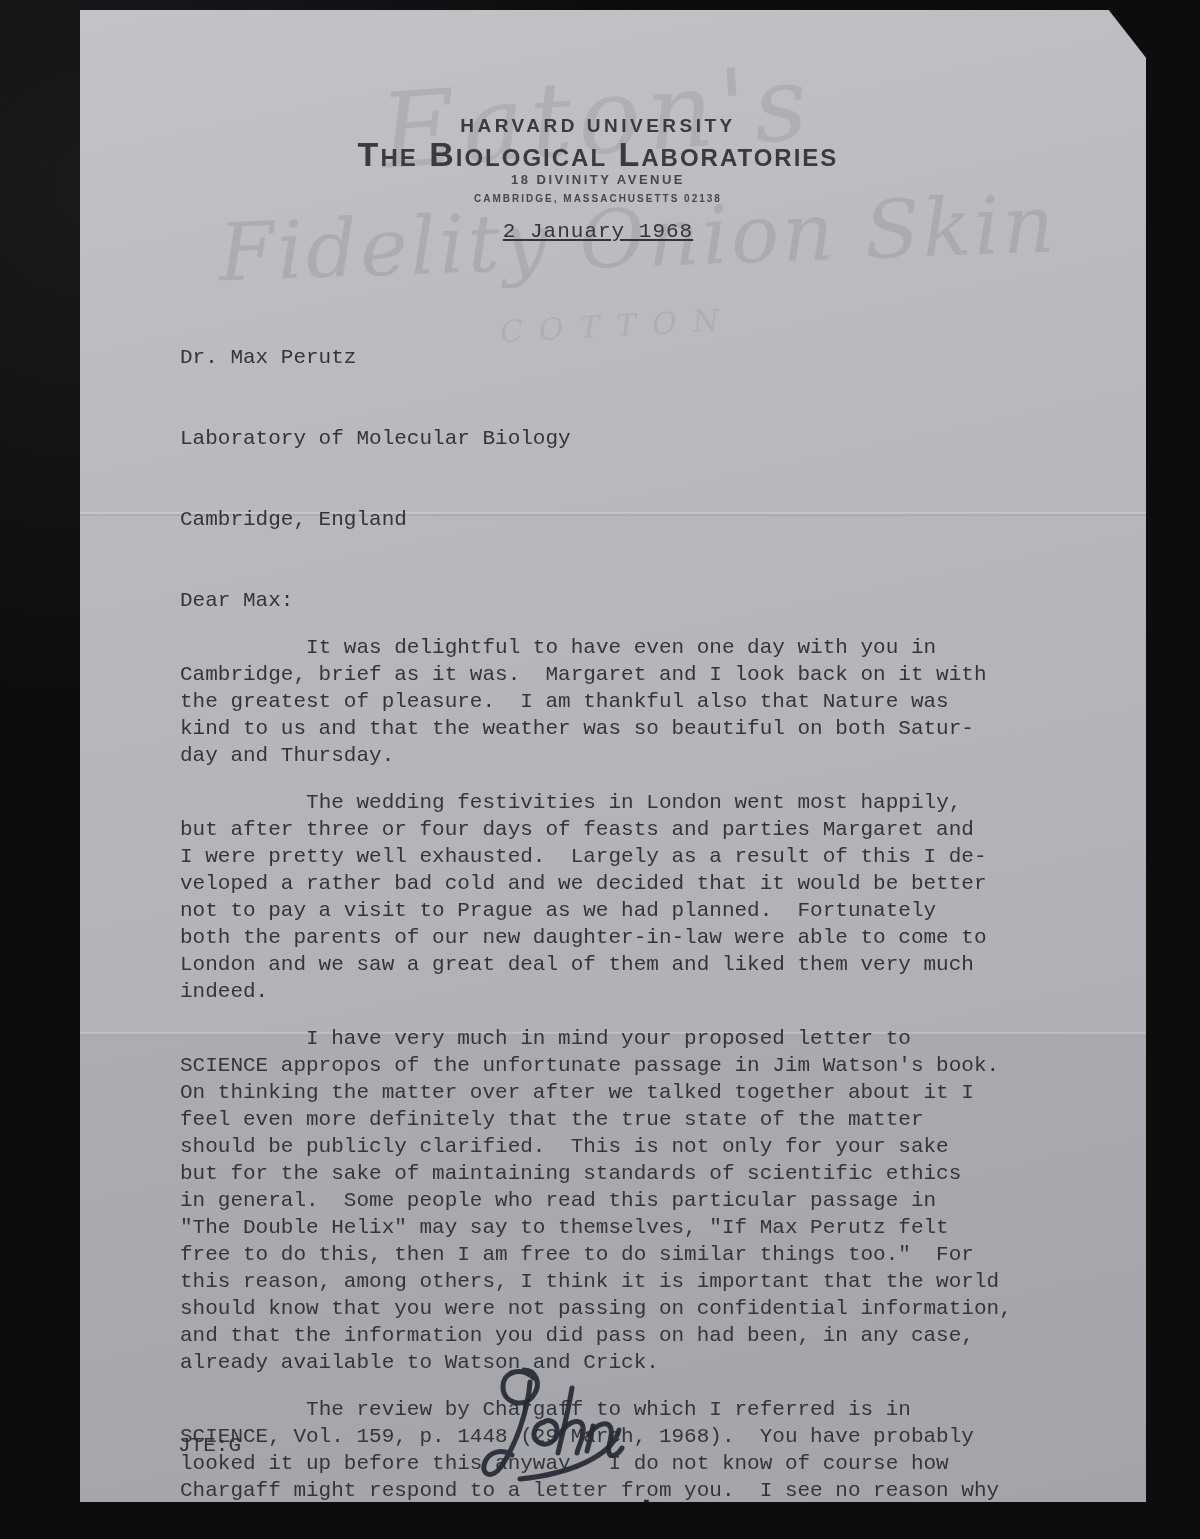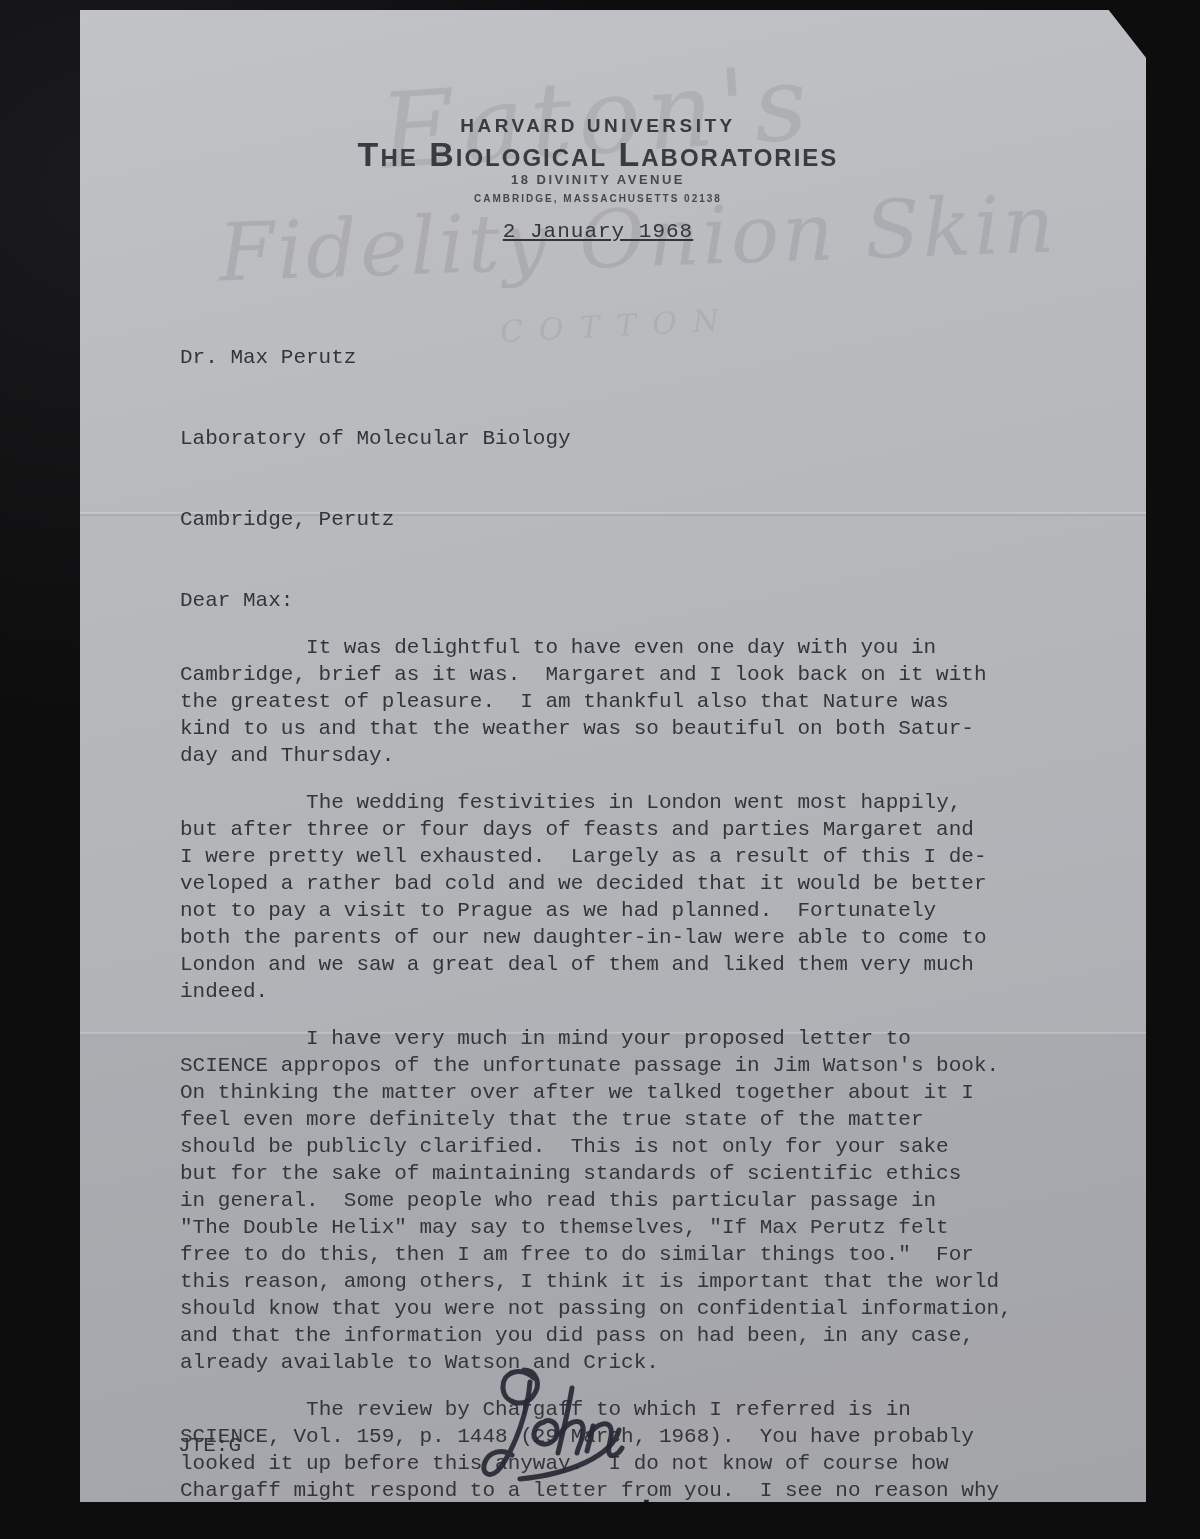--- a/index.html
+++ b/index.html
@@ -100,21 +100,21 @@
         <div class="lh-university">HARVARD UNIVERSITY</div>
         <div class="lh-department">The Biological Laboratories</div>
         <div class="lh-address">18 DIVINITY AVENUE</div>
         <div class="lh-city">CAMBRIDGE, MASSACHUSETTS 02138</div>
         <div class="typeset lh-date">2 January 1968</div>
       </div>
 
       <div class="typeset recipient">
         <div>Dr. Max Perutz</div>
         <div>Laboratory of Molecular Biology</div>
-        <div>Cambridge, Perutz</div>
+        <div>Cambridge, England</div>
       </div>
 
       <div class="typeset salutation">Dear Max:</div>
 
       <p class="typeset para">          It was delightful to have even one day with you in
 Cambridge, brief as it was.  Margaret and I look back on it with
 the greatest of pleasure.  I am thankful also that Nature was
 kind to us and that the weather was so beautiful on both Satur-
 day and Thursday.</p>
       <p class="typeset para">          The wedding festivities in London went most happily,

